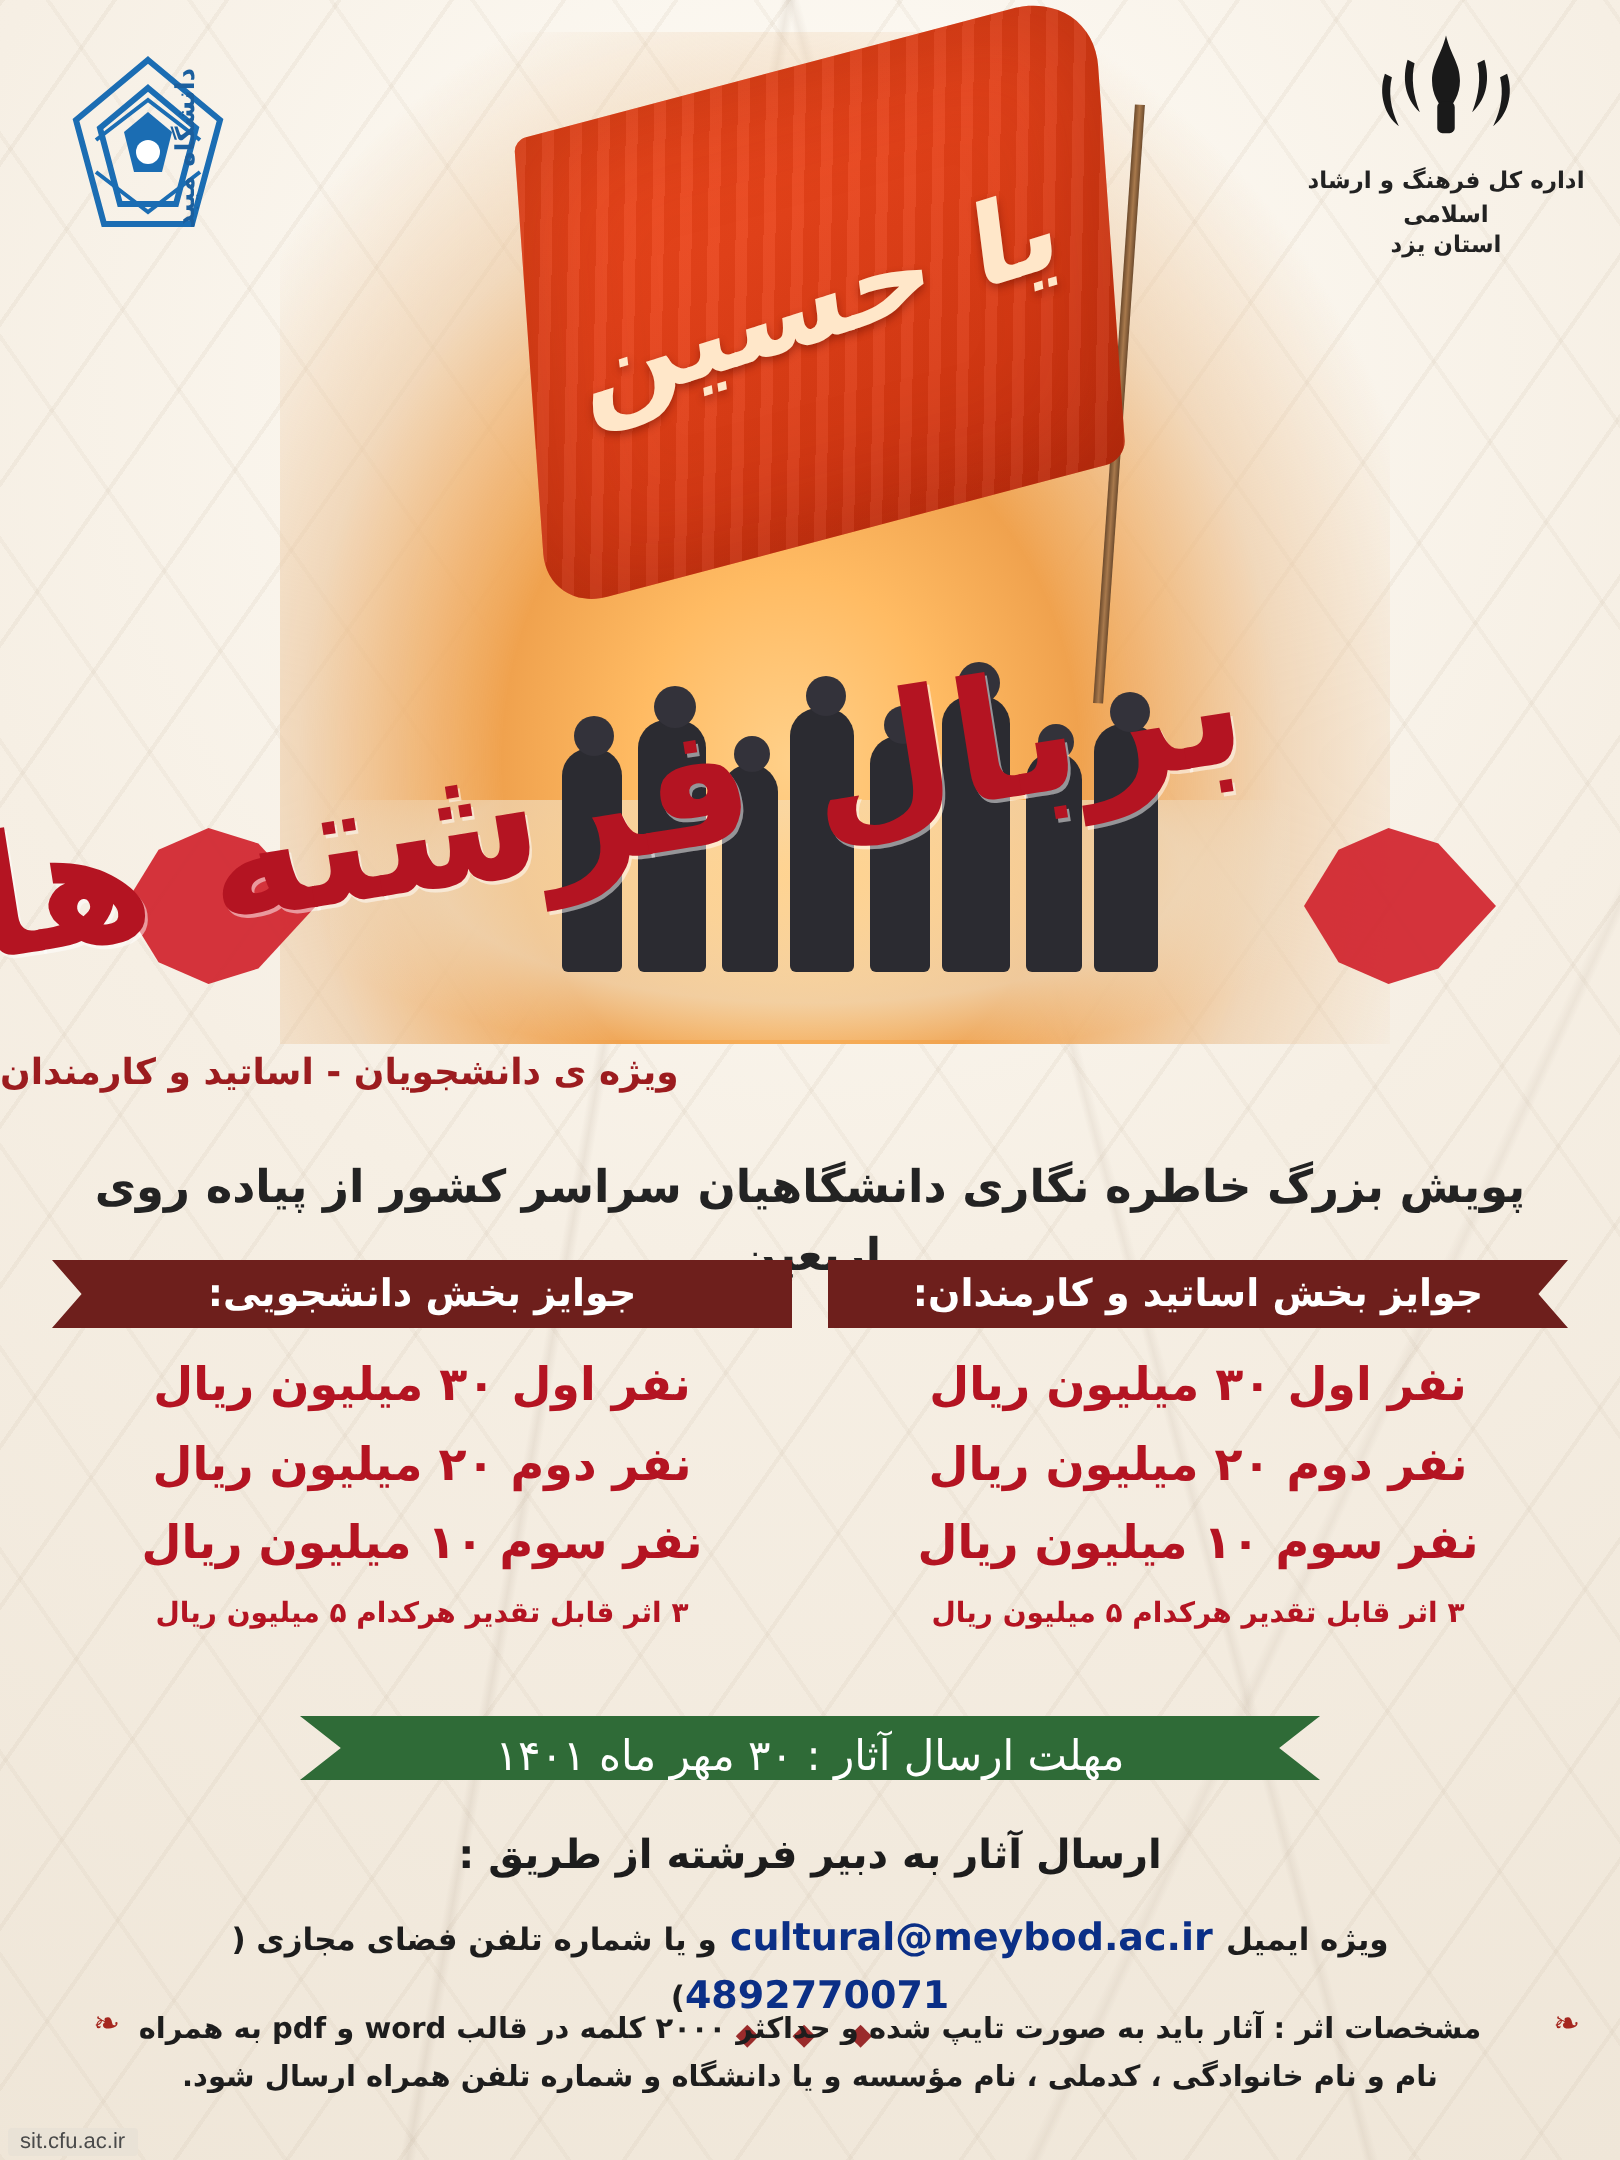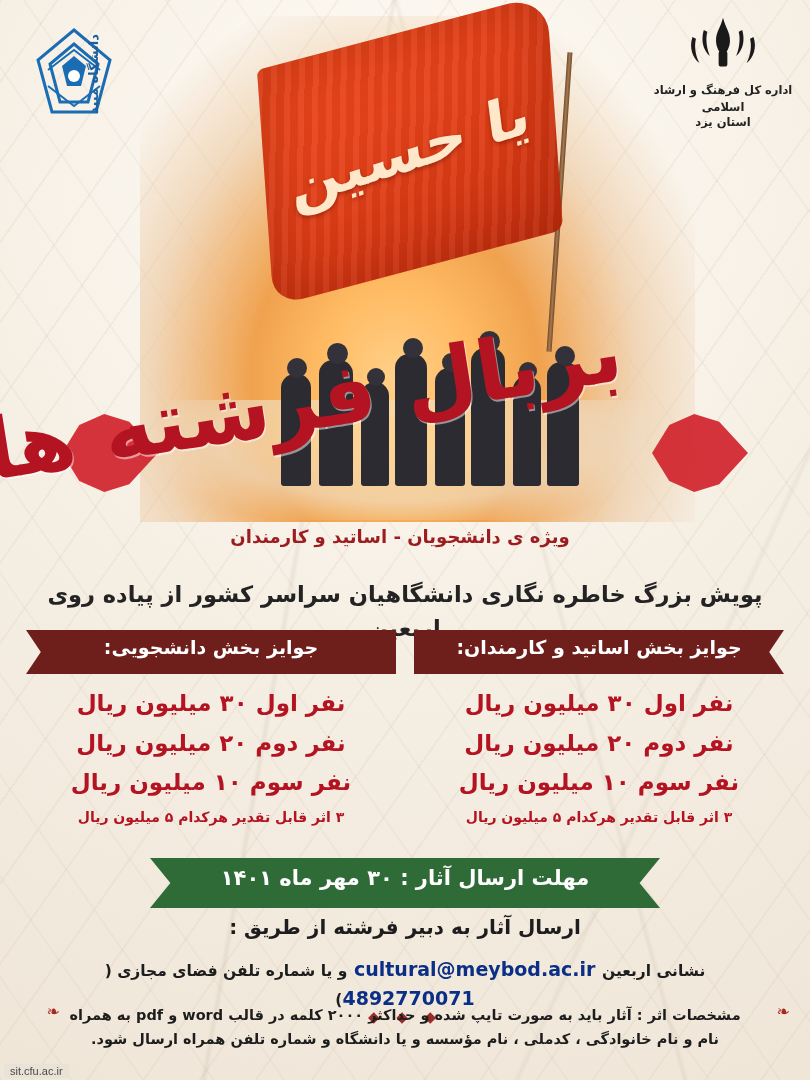--- a/index.html
+++ b/index.html
@@ -93,50 +93,50 @@
   }
   .ornament{
     position:absolute;top:84px;width:96px;height:78px;
     background:#d0232c;
     clip-path:polygon(0% 50%,18% 14%,44% 0%,70% 10%,100% 50%,70% 90%,44% 100%,18% 86%);
     opacity:.92;
   }
   .orn-left{left:62px;}
   .orn-right{right:62px;}
   .subtitle{
-    position:absolute;left:0;right:10px;top:196px;text-align:center;
+    position:absolute;left:0;right:10px;top:196px;text-align:left;
     font-size:18px;font-weight:bold;color:#9c1c1f;
   }
 
   
   .headline{
     position:absolute;left:28px;right:28px;top:578px;text-align:center;
     font-size:22.5px;font-weight:bold;color:#232323;line-height:1.5;
   }
 
   .cols{position:absolute;left:26px;right:26px;top:630px;height:230px;display:flex;gap:18px;}
   .col{flex:1;position:relative;}
   .ribbon{
-    position:relative;height:44px;line-height:34px;text-align:center;
+    position:relative;height:34px;line-height:34px;text-align:center;
     color:#fff;font-size:19px;font-weight:bold;
     background:#6e1f1c;
     clip-path:polygon(0 0,100% 0,100% 100%,0 100%, 4% 50%);
     box-shadow:0 2px 4px rgba(0,0,0,.2);
   }
   .col.left .ribbon{clip-path:polygon(0 0,100% 0,96% 50%,100% 100%,0 100%);}
   .prizes{margin-top:10px;text-align:center;}
   .prize{
     font-size:23px;font-weight:bold;color:#b41422;line-height:1.72;
   }
   .note{font-size:14px;font-weight:bold;color:#b41422;margin-top:6px;}
 
   .deadline{
-    position:absolute;left:150px;right:150px;top:858px;height:50px;
+    position:absolute;left:150px;right:150px;top:858px;height:32px;
     background:#2f6b37;color:#fff;text-align:center;line-height:40px;
-    font-size:21px;font-weight:bold;
+    font-size:21px;font-weight:normal;
     clip-path:polygon(0 0,100% 0,96% 50%,100% 100%,0 100%,4% 50%);
     box-shadow:0 2px 5px rgba(0,0,0,.22);
   }
 
   .send-line{
     position:absolute;left:0;right:0;top:915px;text-align:center;
     font-size:20px;font-weight:bold;color:#1d1d1d;
   }
   .contact{
     position:absolute;left:0;right:0;top:955px;text-align:center;
@@ -258,21 +258,21 @@
         <div class="note">۳ اثر قابل تقدیر هرکدام ۵ میلیون ریال</div>
       </div>
     </div>
   </div>
 
   <div class="deadline">مهلت ارسال آثار : ۳۰ مهر ماه ۱۴۰۱</div>
 
   <div class="send-line">ارسال آثار به دبیر فرشته از طریق :</div>
 
   <div class="contact">
-    <span class="plain">نشانی اربعین</span>
+    <span class="plain">ویژه ایمیل</span>
     <span class="mail">cultural@meybod.ac.ir</span>
     <span class="plain">و یا شماره تلفن فضای مجازی (</span>
     <br>
     <span class="phone">4892770071</span><span class="plain">)</span>
   </div>
 
   <div class="corner l">❧</div>
   <div class="corner r">❧</div>
   <div class="divider">◆ ◆ ◆</div>
 

